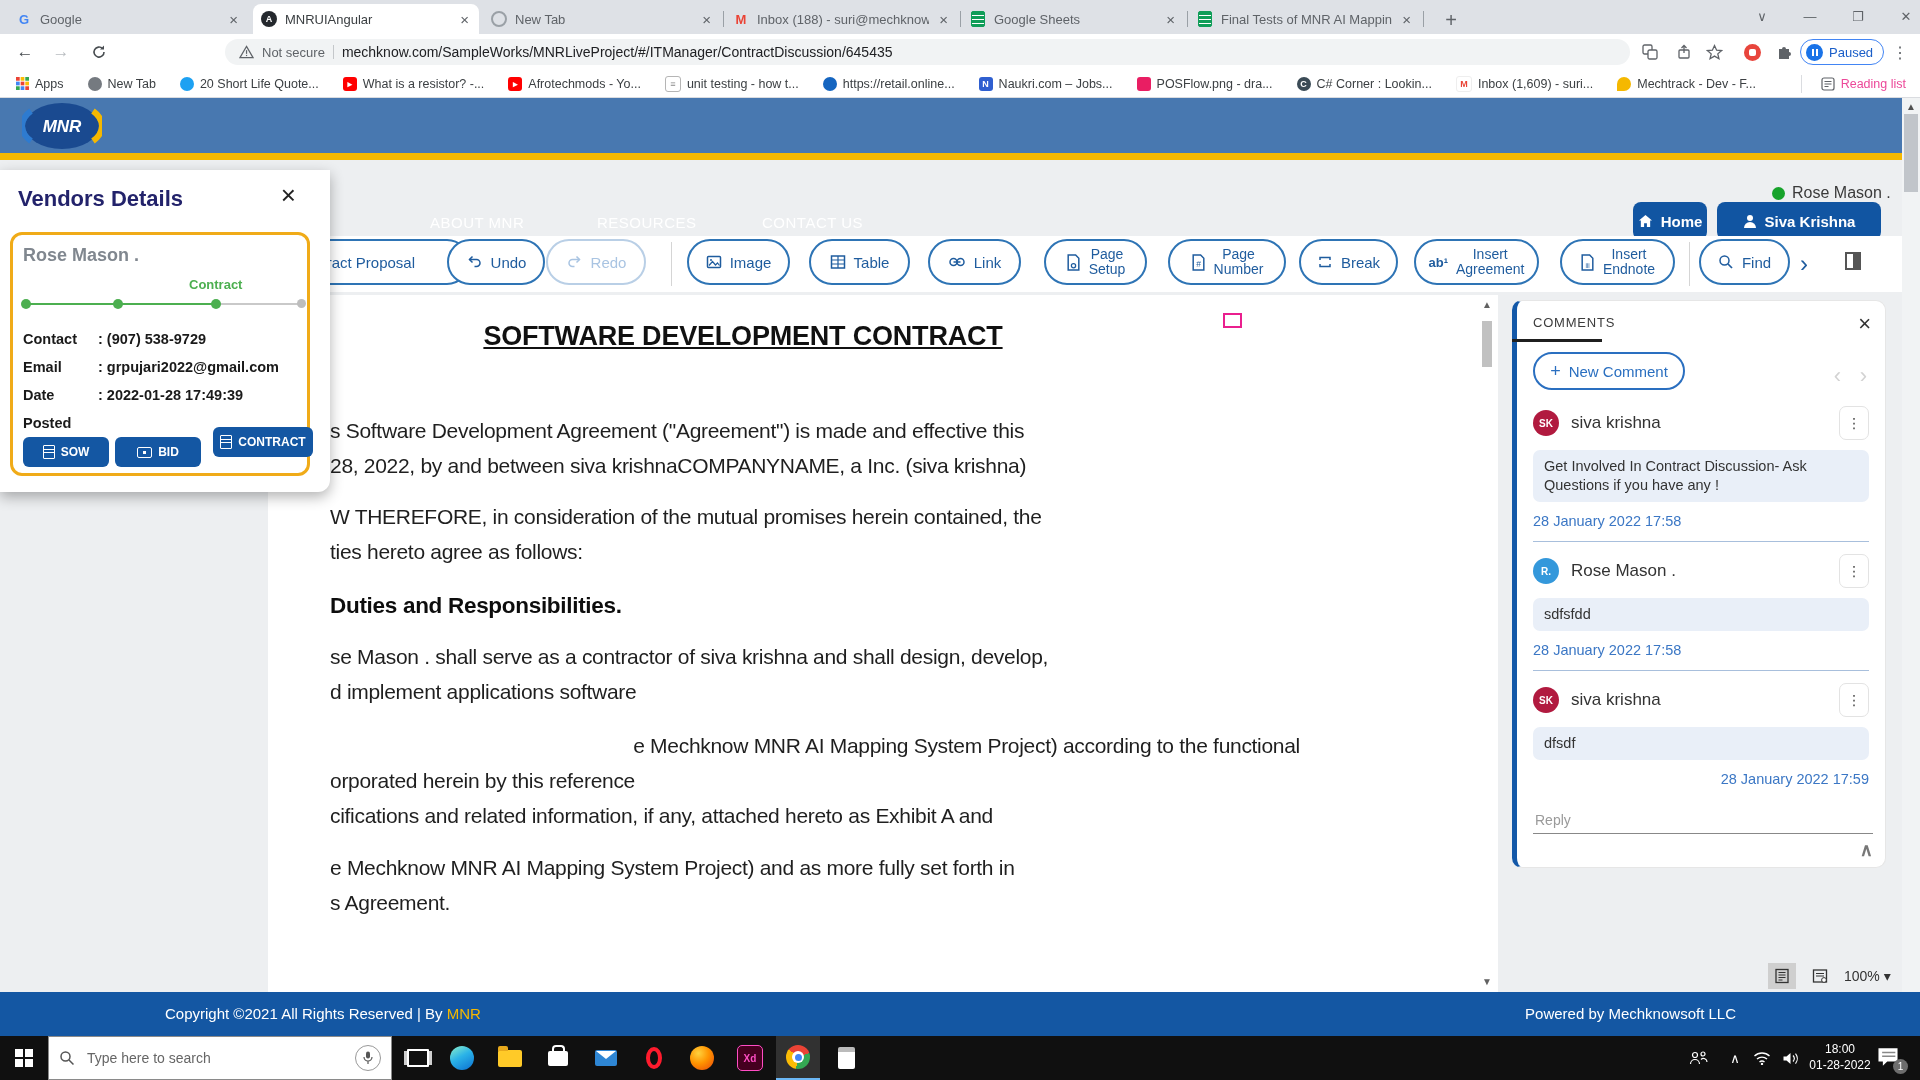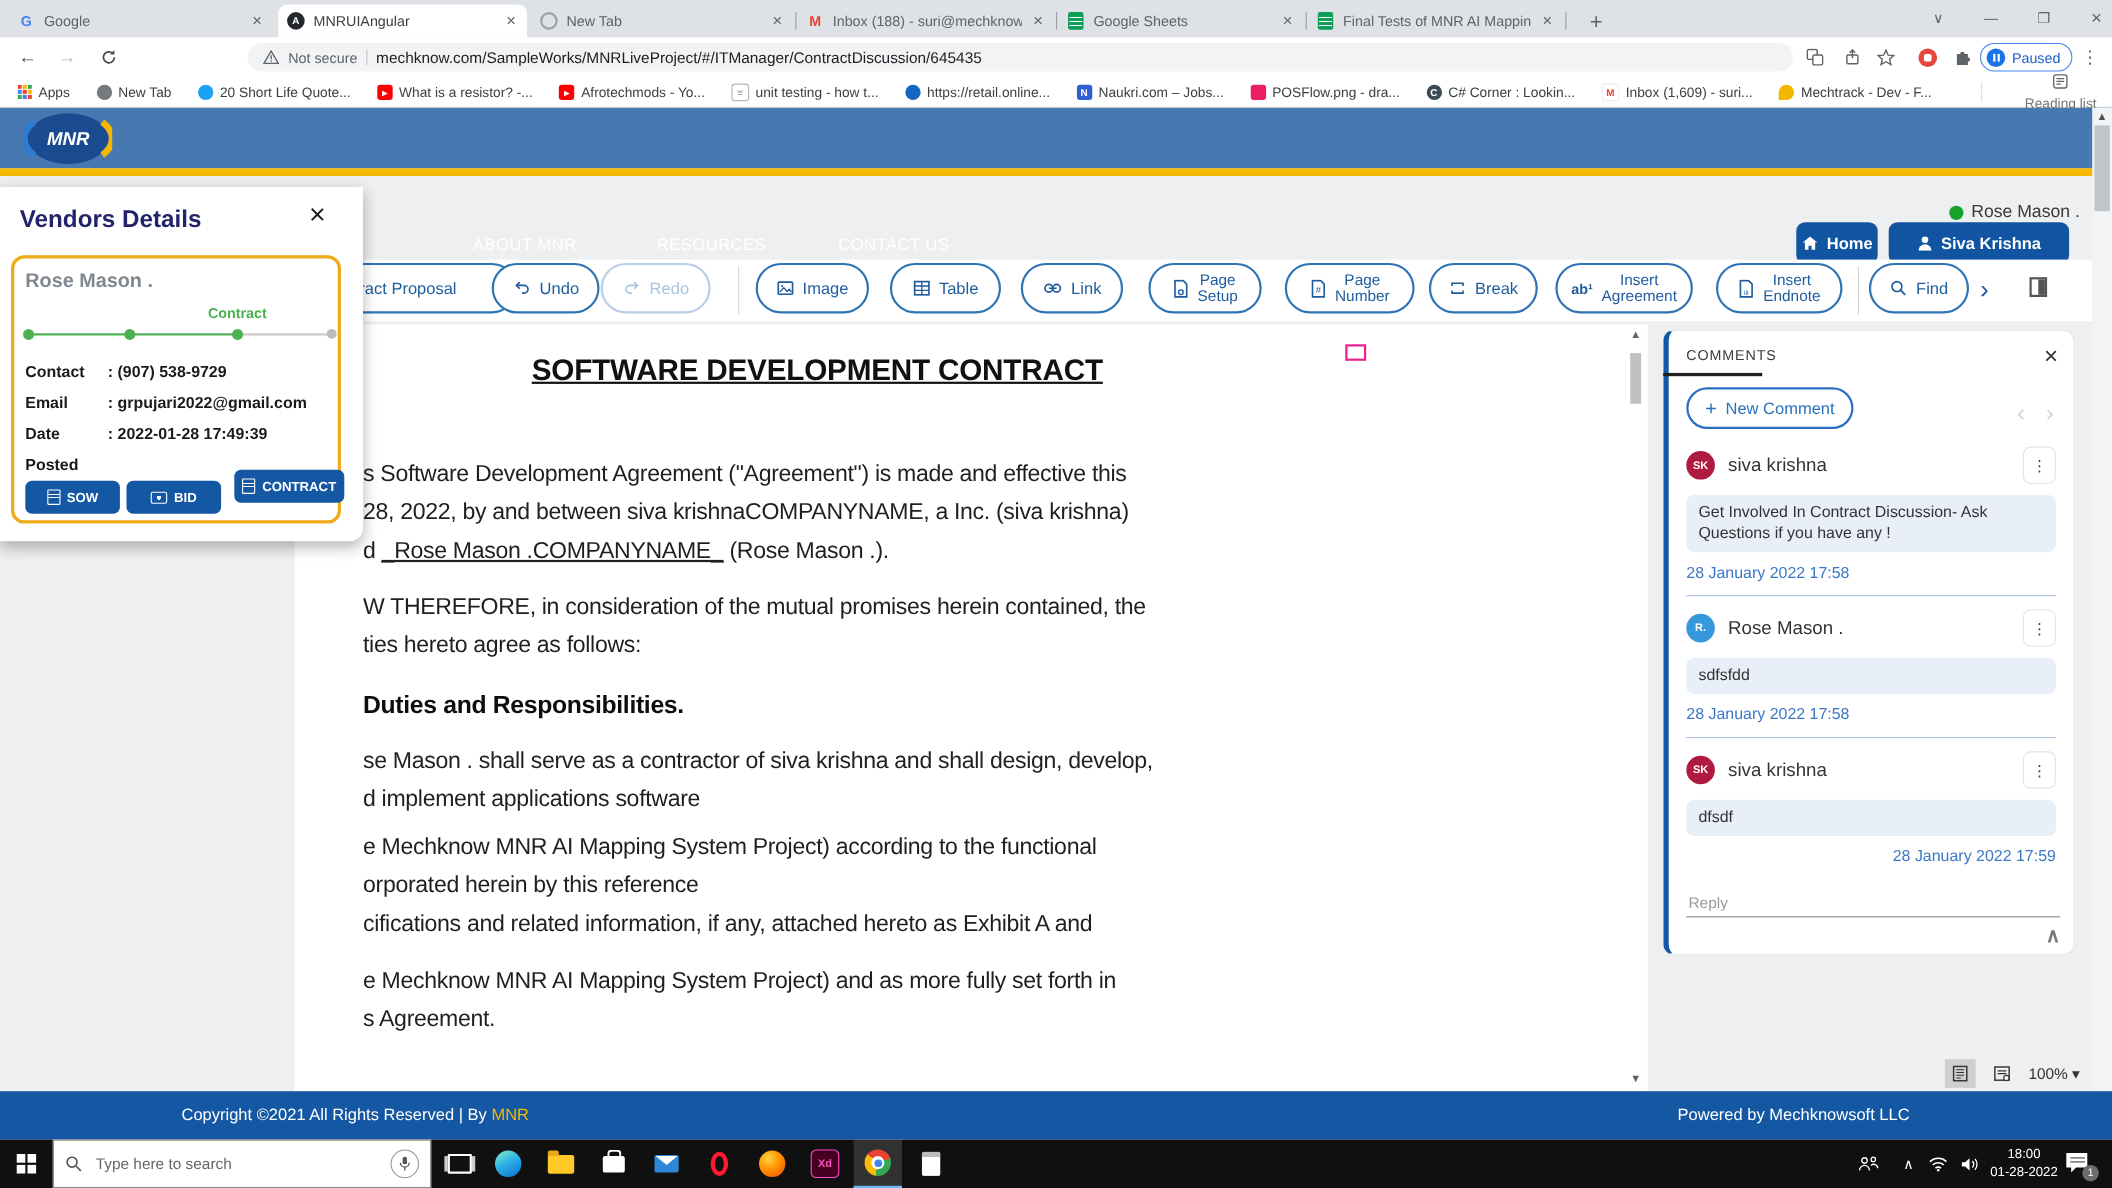--- a/index.html
+++ b/index.html
@@ -51,21 +51,21 @@
   .ext-red i{width:7px;height:7px;background:#fff;border-radius:2px;display:block;}
 
   
   .bkbar{position:absolute;left:0;top:70px;width:1920px;height:28px;background:#fff;
     border-bottom:1px solid #dadce0;display:flex;align-items:center;padding:0 16px;
     box-sizing:border-box;gap:24px;}
   .bk{display:flex;align-items:center;gap:6px;color:#3c4043;font-size:12.5px;white-space:nowrap;}
   .bkfav{width:14px;height:14px;border-radius:3px;flex:none;display:inline-flex;
     align-items:center;justify-content:center;font-size:9px;font-weight:bold;color:#fff;}
   .readlist{position:absolute;right:14px;display:flex;align-items:center;gap:6px;
-    color:#737373;font-size:12.5px;flex-direction:column;}
+    color:#ec4899;font-size:12.5px;}
   .rl-sep{position:absolute;right:118px;width:1px;height:18px;background:#dadce0;}
 
   
   .apphead{position:absolute;left:0;top:98px;width:1920px;height:55px;background:#4878b0;}
   .goldstripe{position:absolute;left:0;top:153px;width:1920px;height:7px;background:#f5b800;}
   .navlink{position:absolute;top:116px;color:#fff;font-size:15px;letter-spacing:.5px;}
   .hdrbtn{position:absolute;top:104px;height:38px;background:#1155a2;border-radius:8px;
     color:#fff;font-size:15px;font-weight:bold;display:flex;align-items:center;
     justify-content:center;gap:8px;box-sizing:border-box;}
 
@@ -90,21 +90,21 @@
 
   
   .docpage{position:absolute;left:268px;top:295px;width:1230px;height:697px;background:#fff;
     color:#1f1f1f;}
   .doctitle{position:absolute;left:175px;top:26px;width:600px;text-align:center;
     font-size:27px;font-weight:bold;text-decoration:underline;letter-spacing:-.2px;color:#111;}
   .doctext{position:absolute;left:62px;top:118px;width:970px;font-size:21px;
     letter-spacing:-.3px;line-height:35px;}
   .doctext p{margin:0;}
   .doctext .g1{margin-top:16px;} .doctext .g2{margin-top:18px;}
-  .doctext .g3{margin-top:14px;} .doctext .g4{margin-top:8px;} .doctext .g5{margin-top:17px;}
+  .doctext .g3{margin-top:14px;} .doctext .g4{margin-top:19px;text-align:right;} .doctext .g5{margin-top:17px;}
   .doch1{font-size:22.5px;font-weight:bold;line-height:38px;color:#0d0d0d;}
   .u{text-decoration:underline;}
   .pinkmark{position:absolute;left:955px;top:18px;width:15px;height:11px;
     border:2px solid #ea1f8e;}
   .minisb{position:absolute;left:1212px;top:4px;width:14px;height:688px;}
   .minisb .ar{position:absolute;left:2px;color:#616161;font-size:10px;}
   .minisb .thumb{position:absolute;left:2px;top:22px;width:10px;height:46px;background:#c1c1c1;}
 
   
   .vpop{position:absolute;left:0;top:170px;width:330px;height:322px;background:#fff;
@@ -527,21 +527,20 @@
   <span class="tb-panel">
       <i></i>
     </span>
 
   <div class="docpage">
     <span class="pinkmark"></span>
     <div class="doctitle">SOFTWARE DEVELOPMENT CONTRACT</div>
     <div class="doctext">
       <p>s Software Development Agreement ("Agreement") is made and effective this</p>
       <p>28, 2022, by and between siva krishnaCOMPANYNAME, a Inc. (siva krishna)</p>
-      <p><span>d </span><span class="u">_Rose Mason  .COMPANYNAME_</span><span>  (Rose Mason  .).</span></p>
       <p class="g1">W THEREFORE, in consideration of the mutual promises herein contained, the</p>
       <p>ties hereto agree as follows:</p>
       <p class="g2 doch1">Duties and Responsibilities.</p>
       <p class="g3">se Mason  . shall serve as a contractor of siva krishna and shall design, develop,</p>
       <p>d implement applications software</p>
       <p class="g4">e Mechknow MNR AI Mapping System Project) according to the functional</p>
       <p>orporated herein by this reference</p>
       <p>cifications and related information, if any, attached hereto as Exhibit A and</p>
       <p class="g5">e Mechknow MNR AI Mapping System Project) and as more fully set forth in</p>
       <p>s Agreement.</p>

